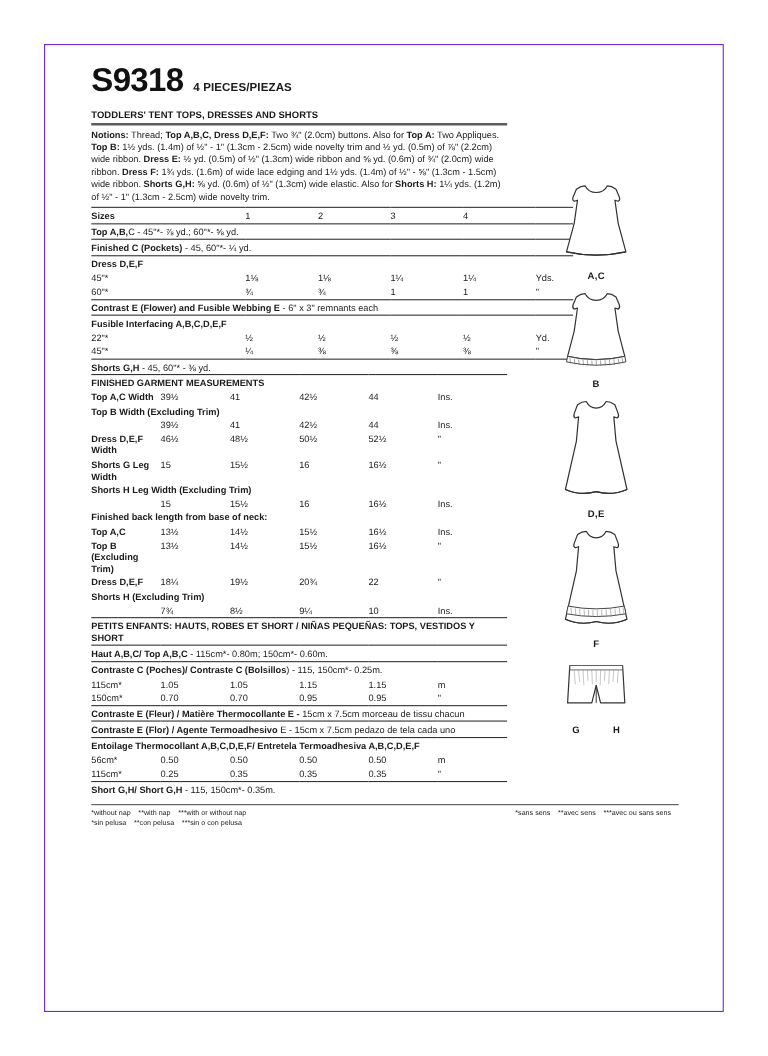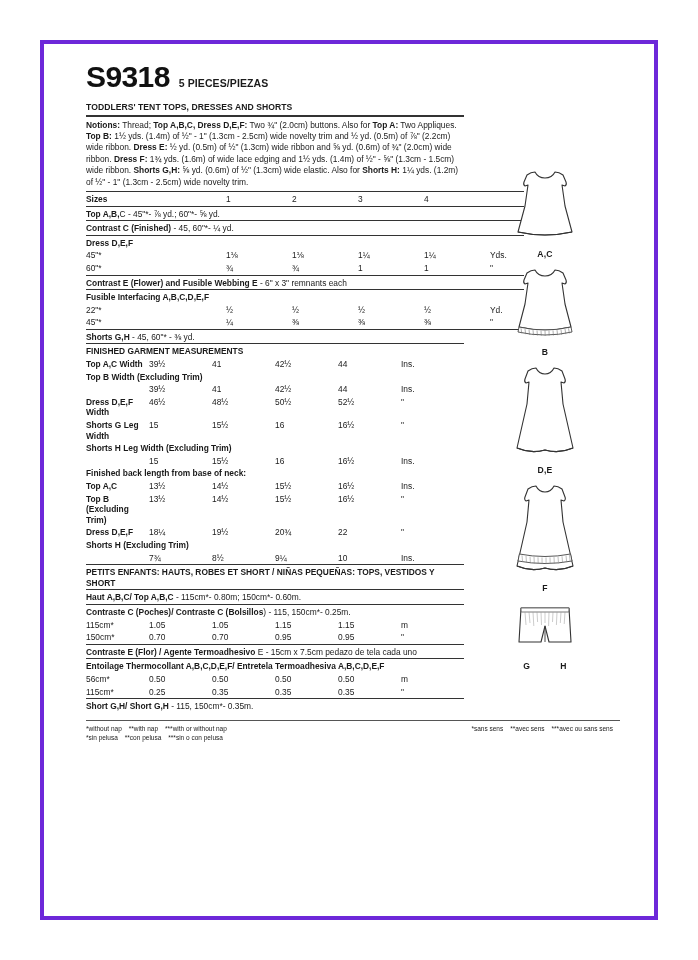--- a/index.html
+++ b/index.html
@@ -14,21 +14,21 @@
     color: #1a1a1a;
     position: relative;
     overflow: hidden;
   }
   .page {
     position: absolute;
     left: 40px;
     top: 40px;
     width: 618px;
     height: 880px;
-    border: 4px solid #6d28d9;
+    border: 1px solid #6d28d9;
     box-sizing: border-box;
     background: #fff;
   }
   .content {
     position: absolute;
     left: 42px;
     top: 18px;
     width: 534px;
   }
 
@@ -138,21 +138,21 @@
   }
 </style>
 </head>
 <body>
 
 <div class="page">
 <div class="content">
 
   <div class="hdr">
     <div class="pattern-no">S9318</div>
-    <div class="pieces">5 PIECES/PIEZAS</div>
+    <div class="pieces">4 PIECES/PIEZAS</div>
   </div>
 
   <div class="cols">
 
     <div class="left-col">
 
       <div class="title-line">TODDLERS' TENT TOPS, DRESSES AND SHORTS</div>
       <div class="rule"></div>
 
 
@@ -167,21 +167,21 @@
                 <td class="c-v">1</td>
                 <td class="c-v">2</td>
                 <td class="c-v">3</td>
                 <td class="c-v">4</td>
                 <td class="c-u"></td>
               </tr>
               <tr class="topline">
                 <td colspan="6"><b>Top A,B,</b>C - 45"*- ⅞ yd.; 60"*- ⅝ yd.</td>
               </tr>
               <tr class="topline">
-                <td colspan="6"><b>Contrast C (Finished)</b> - 45, 60"*- ¼ yd.</td>
+                <td colspan="6"><b>Finished C (Pockets)</b> - 45, 60"*- ¼ yd.</td>
               </tr>
               <tr class="topline">
                 <td colspan="6" class="sec-head">Dress D,E,F</td>
               </tr>
               <tr>
                 <td class="c-lbl">45"*</td>
                 <td class="c-v">1⅛</td>
                 <td class="c-v">1⅛</td>
                 <td class="c-v">1¼</td>
                 <td class="c-v">1¼</td>
@@ -334,20 +334,23 @@
                 <td class="c-v">1.15</td>
                 <td class="c-u">m</td>
               </tr>
               <tr>
                 <td class="c-lbl">150cm*</td>
                 <td class="c-v">0.70</td>
                 <td class="c-v">0.70</td>
                 <td class="c-v">0.95</td>
                 <td class="c-v">0.95</td>
                 <td class="c-u">"</td>
+              </tr>
+              <tr class="topline">
+                <td colspan="6"><b>Contraste E (Fleur) / Matière Thermocollante E - </b>15cm x 7.5cm morceau de tissu chacun</td>
               </tr>
               <tr class="topline">
                 <td colspan="6"><b>Contraste E (Flor) / Agente Termoadhesivo </b>E - 15cm x 7.5cm pedazo de tela cada uno</td>
               </tr>
               <tr class="topline">
                 <td colspan="6" class="sec-head">Entoilage Thermocollant A,B,C,D,E,F/ Entretela Termoadhesiva A,B,C,D,E,F</td>
               </tr>
               <tr>
                 <td class="c-lbl">56cm*</td>
                 <td class="c-v">0.50</td>

